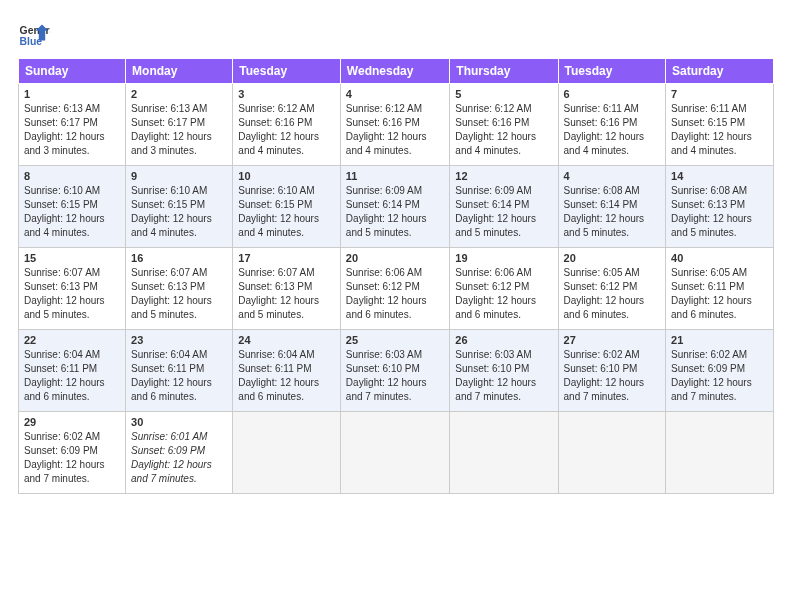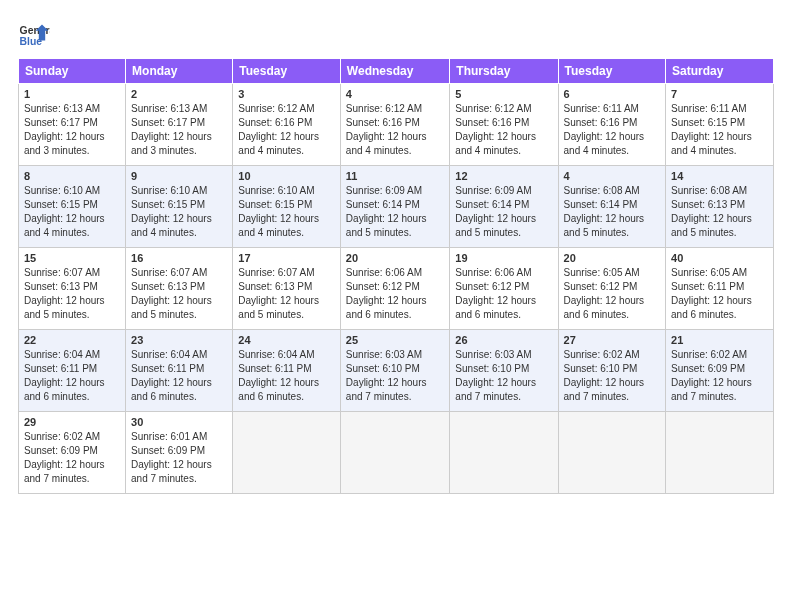--- a/index.html
+++ b/index.html
@@ -324,21 +324,21 @@
         <tr>
           <td>
             <span class="day-num">29</span>
             <div class="day-info" style="white-space: pre-line;">Sunrise: 6:02 AM
 Sunset: 6:09 PM
 Daylight: 12 hours
 and 7 minutes.</div>
           </td>
           <td>
             <span class="day-num">30</span>
-            <div class="day-info" style="white-space: pre-line;">Sunrise: 6:01 AM
+            <div class="day-info" style="white-space: pre-line; font-style: italic;">Sunrise: 6:01 AM
 Sunset: 6:09 PM
 Daylight: 12 hours
 and 7 minutes.</div>
           </td>
           <td class="empty"></td>
           <td class="empty"></td>
           <td class="empty"></td>
           <td class="empty"></td>
           <td class="empty"></td>
         </tr>

